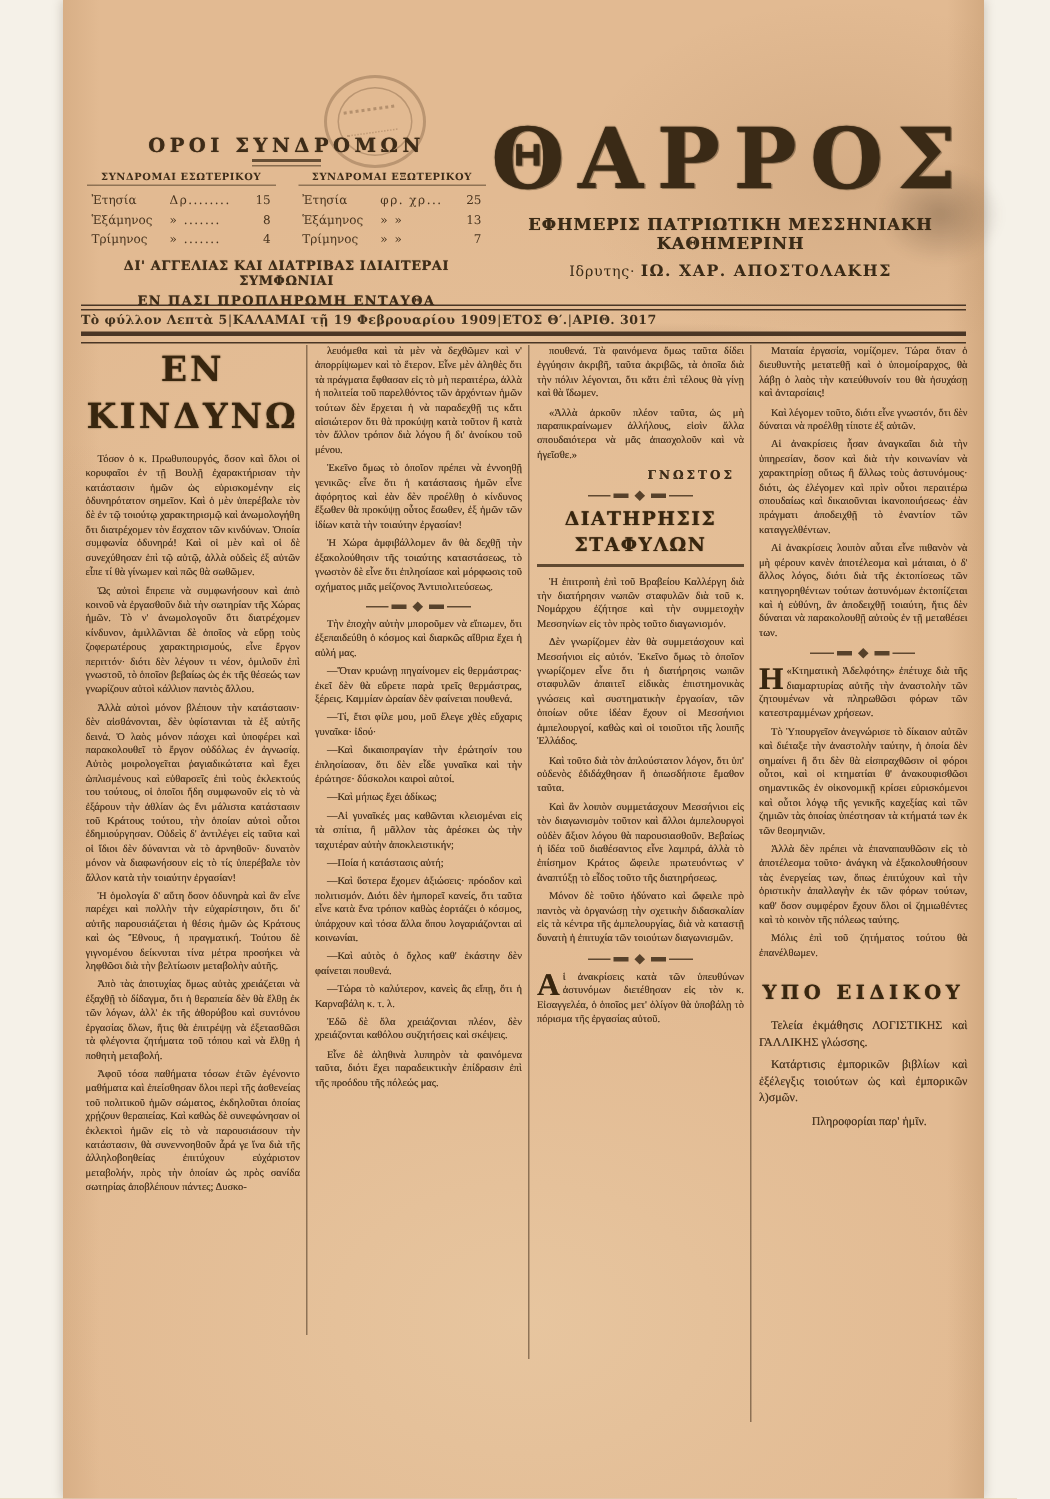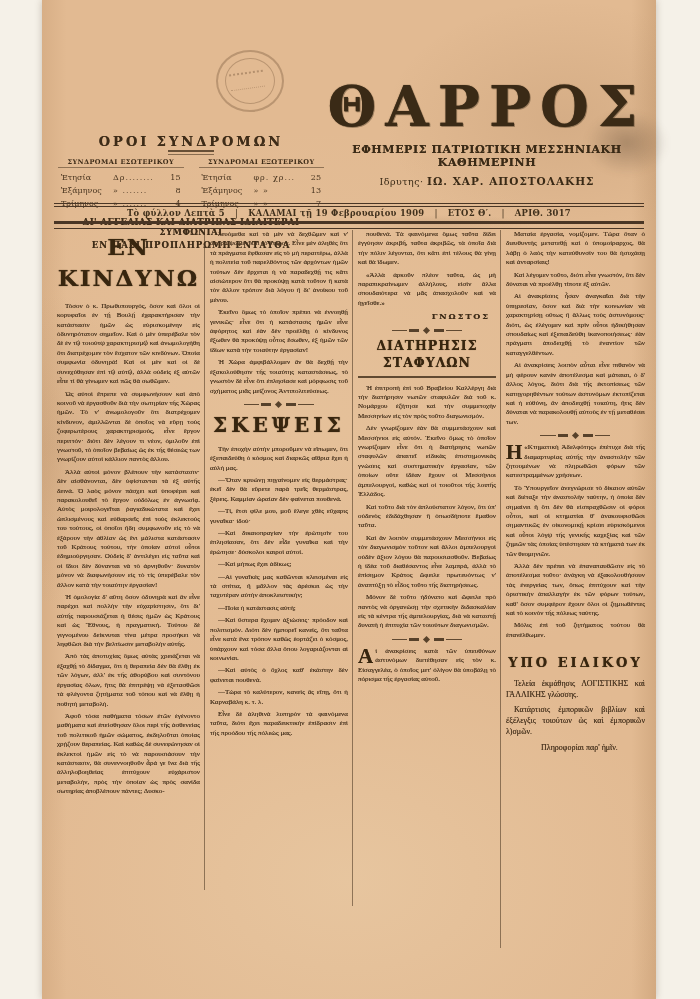--- a/index.html
+++ b/index.html
@@ -27,21 +27,21 @@
   
   .stamp{position:absolute;left:174px;top:50px;width:64px;height:58px;border-radius:50%;
     border:2px solid rgba(92,62,38,0.40);opacity:0.75;filter:blur(0.4px);}
   .stamp .inner{position:absolute;left:7px;top:6px;right:7px;bottom:6px;border-radius:50%;
     border:1px solid rgba(92,62,38,0.40);}
   .stamp .scrawl{position:absolute;left:12px;top:20px;width:34px;height:14px;
     border-top:2px dotted rgba(92,62,38,0.45);border-bottom:1px dotted rgba(92,62,38,0.35);transform:rotate(-8deg);}
   
   .subs{position:absolute;left:16px;top:90px;width:266px;text-align:center;}
   .subs-title{font-size:13px;font-weight:bold;letter-spacing:3px;color:#3e2c18;
-    text-shadow:0 0 0.6px rgba(62,44,24,0.8);margin-top:44px;}
+    text-shadow:0 0 0.6px rgba(62,44,24,0.8);}
   .subs-orn{width:46px;margin:1px auto 3px;border-top:2px solid rgba(62,44,24,0.75);
     border-bottom:1px solid rgba(62,44,24,0.55);height:2px;}
   .subs-cols{display:flex;align-items:flex-end;text-align:left;}
   .subs-col{flex:1;}
   .subs-head{font-size:6.6px;font-weight:bold;letter-spacing:0.4px;text-align:center;
     border-bottom:1px solid rgba(62,44,24,0.5);padding-bottom:1px;margin-bottom:3px;color:#3e2c18;}
   .subs-row{display:flex;font-size:8px;line-height:13px;padding:0 3px;}
   .subs-row .lbl{width:52px;}
   .subs-row .unit{flex:1;letter-spacing:1px;}
   .subs-row .val{width:16px;text-align:right;}
@@ -56,21 +56,21 @@
   .mast-title{font-size:56px;font-weight:bold;letter-spacing:9px;line-height:1;
     text-shadow:0 0 1px rgba(58,42,22,0.9), 1px 1px 0 rgba(58,42,22,0.35);}
   .mast-sub{font-size:11px;font-weight:bold;letter-spacing:0.6px;margin-top:9px;
     text-shadow:0 0 0.5px rgba(58,42,22,0.8);}
   .mast-founder{font-size:9.5px;margin-top:6px;letter-spacing:0.5px;}
   .mast-founder b{font-size:10.5px;letter-spacing:1px;}
   
   .dl-top{position:absolute;left:12px;top:203px;width:590px;height:2px;
     border-top:1px solid #4a3625;border-bottom:1px solid #4a3625;}
   .dateline{position:absolute;left:12px;top:208px;width:590px;display:flex;
-    justify-content:center;gap:10px;font-size:8.4px;font-weight:bold;color:#40301c;
+    font-size:8.4px;font-weight:bold;color:#40301c;
     letter-spacing:0.3px;}
   .dateline .sep{opacity:0.8;}
   .dl-bot{position:absolute;left:12px;top:221px;width:590px;height:4px;
     border-top:3px solid #4a3625;border-bottom:1px solid #4a3625;}
   
   .cols{position:absolute;left:15px;top:230px;width:588px;display:flex;}
   .col{font-size:7px;line-height:1.345;text-align:justify;color:#4c3722;
     text-shadow:0 0 0.35px rgba(76,55,34,0.85);overflow:hidden;}
   .col p{margin:0 0 3px;text-indent:8px;font-family:Liberation Serif, serif;}
   .c1{width:146px;height:678px;}
@@ -191,31 +191,31 @@
       <p>λευόμεθα καὶ τὰ μὲν νὰ δεχθῶμεν καὶ ν' ἀπορρίψωμεν καὶ τὸ ἕτερον. Εἶνε μὲν ἀληθὲς ὅτι τὰ πράγματα ἔφθασαν εἰς τὸ μὴ περαιτέρω, ἀλλὰ ἡ πολιτεία τοῦ παρελθόντος τῶν ἀρχόντων ἡμῶν τούτων δὲν ἔρχεται ἡ νὰ παραδεχθῇ τις κἄτι αἰσιώτερον ὅτι θὰ προκύψῃ κατὰ τοῦτον ἢ κατὰ τὸν ἄλλον τρόπον διὰ λόγου ἢ δι' ἀνοίκου τοῦ μένου.</p>
       <p>Ἐκεῖνο ὅμως τὸ ὁποῖον πρέπει νὰ ἐννοηθῇ γενικῶς· εἶνε ὅτι ἡ κατάστασις ἡμῶν εἶνε ἀφόρητος καὶ ἐὰν δὲν προέλθῃ ὁ κίνδυνος ἔξωθεν θὰ προκύψῃ οὗτος ἔσωθεν, ἐξ ἡμῶν τῶν ἰδίων κατὰ τὴν τοιαύτην ἐργασίαν!</p>
       <p>Ἡ Χώρα ἀμφιβάλλομεν ἂν θὰ δεχθῇ τὴν ἐξακολούθησιν τῆς τοιαύτης καταστάσεως, τὸ γνωστὸν δὲ εἶνε ὅτι ἐπλησίασε καὶ μόρφωσις τοῦ σχήματος μιᾶς μείζονος Ἀντιπολιτεύσεως.</p>
       <div class="orn">
           <i></i>
           <em></em>
           <b></b>
           <em></em>
           <i></i>
         </div>
-      <div class="headline2">ΣΚΕΨΕΙΣ</div>
       <p>Τὴν ἐποχὴν αὐτὴν μποροῦμεν νὰ εἴπωμεν, ὅτι ἐξεπαιδεύθη ὁ κόσμος καὶ διαρκῶς αἴθρια ἔχει ἡ αὐλή μας.</p>
       <p>—Ὅταν κρυώνῃ πηγαίνομεν εἰς θερμάστρας· ἐκεῖ δὲν θὰ εὕρετε παρὰ τρεῖς θερμάστρας, ξέρεις. Καμμίαν ὡραίαν δὲν φαίνεται πουθενά.</p>
       <p>—Τί, ἔτσι φίλε μου, μοῦ ἔλεγε χθὲς εὔχαρις γυναῖκα· ἰδού·</p>
       <p>—Καὶ δικαιοπραγίαν τὴν ἐρώτησίν του ἐπλησίασαν, ὅτι δὲν εἶδε γυναῖκα καὶ τὴν ἐρώτησε· δύσκολοι καιροὶ αὐτοί.</p>
       <p>—Καὶ μήπως ἔχει ἀδίκως;</p>
       <p>—Αἱ γυναῖκές μας καθῶνται κλεισμέναι εἰς τὰ σπίτια, ἢ μᾶλλον τὰς ἀρέσκει ὡς τὴν ταχυτέραν αὐτὴν ἀποκλειστικήν;</p>
       <p>—Ποία ἡ κατάστασις αὐτή;</p>
       <p>—Καὶ ὕστερα ἔχομεν ἀξιώσεις· πρόοδον καὶ πολιτισμόν. Διότι δὲν ἠμπορεῖ κανείς, ὅτι ταῦτα εἶνε κατὰ ἕνα τρόπον καθὼς ἑορτάζει ὁ κόσμος, ὑπάρχουν καὶ τόσα ἄλλα ὅπου λογαριάζονται αἱ κοινωνίαι.</p>
       <p>—Καὶ αὐτὸς ὁ ὄχλος καθ' ἑκάστην δὲν φαίνεται πουθενά.</p>
       <p>—Τώρα τὸ καλύτερον, κανεὶς ἂς εἴπῃ, ὅτι ἡ Καρναβάλη κ. τ. λ.</p>
+      <p>Ἐδῶ δὲ ὅλα χρειάζονται πλέον, δὲν χρειάζονται καθόλου συζητήσεις καὶ σκέψεις.</p>
       <p>Εἶνε δὲ ἀληθινὰ λυπηρὸν τὰ φαινόμενα ταῦτα, διότι ἔχει παραδεικτικὴν ἐπίδρασιν ἐπὶ τῆς προόδου τῆς πόλεώς μας.</p>
 
     </div>
 
     <div class="col c3">
       <p>πουθενά. Τὰ φαινόμενα ὅμως ταῦτα δίδει ἐγγύησιν ἀκριβῆ, ταῦτα ἀκριβῶς, τὰ ὁποῖα διὰ τὴν πόλιν λέγονται, ὅτι κἄτι ἐπὶ τέλους θὰ γίνῃ καὶ θὰ ἴδωμεν.</p>
       <p>«Ἀλλὰ ἀρκοῦν πλέον ταῦτα, ὡς μὴ παραπικραίνωμεν ἀλλήλους, εἰσὶν ἄλλα σπουδαιότερα νὰ μᾶς ἀπασχολοῦν καὶ νὰ ἡγεῖσθε.»</p>
       <div class="signature">ΓΝΩΣΤΟΣ</div>
       <div class="orn">
           <i></i>
@@ -238,21 +238,21 @@
           <i></i>
         </div>
       <p style="text-indent:0">
         <span class="dc">Α</span><span>ἱ ἀνακρίσεις κατὰ τῶν ὑπευθύνων ἀστυνόμων διετέθησαν εἰς τὸν κ. Εἰσαγγελέα, ὁ ὁποῖος μετ' ὀλίγον θὰ ὑποβάλῃ τὸ πόρισμα τῆς ἐργασίας αὐτοῦ.</span>
       </p>
     </div>
 
     <div class="col c4">
       <p>Ματαία ἐργασία, νομίζομεν. Τώρα ὅταν ὁ διευθυντὴς μετατεθῇ καὶ ὁ ὑπομοίραρχος, θὰ λάβῃ ὁ λαὸς τὴν κατεύθυνσίν του θὰ ἡσυχάσῃ καὶ ἀνταρσίαις!</p>
       <p>Καὶ λέγομεν τοῦτο, διότι εἶνε γνωστόν, ὅτι δὲν δύναται νὰ προέλθῃ τίποτε ἐξ αὐτῶν.</p>
-      <p>Αἱ ἀνακρίσεις ἦσαν ἀναγκαῖαι διὰ τὴν ὑπηρεσίαν, ὅσον καὶ διὰ τὴν κοινωνίαν νὰ χαρακτηρίσῃ οὕτως ἢ ἄλλως τοὺς ἀστυνόμους· διότι, ὡς ἐλέγομεν καὶ πρὶν οὗτοι ἠδικήθησαν σπουδαίως καὶ ἐξεπαιδεύθη ἱκανοποιήσεως· ἐὰν πράγματι ἀποδειχθῇ τὸ ἐναντίον τῶν καταγγελθέντων.</p>
+      <p>Αἱ ἀνακρίσεις ἦσαν ἀναγκαῖαι διὰ τὴν ὑπηρεσίαν, ὅσον καὶ διὰ τὴν κοινωνίαν νὰ χαρακτηρίσῃ οὕτως ἢ ἄλλως τοὺς ἀστυνόμους· διότι, ὡς ἐλέγομεν καὶ πρὶν οὗτοι περαιτέρω σπουδαίως καὶ δικαιοῦνται ἱκανοποιήσεως· ἐὰν πράγματι ἀποδειχθῇ τὸ ἐναντίον τῶν καταγγελθέντων.</p>
       <p>Αἱ ἀνακρίσεις λοιπὸν αὗται εἶνε πιθανὸν νὰ μὴ φέρουν κανὲν ἀποτέλεσμα καὶ μάταιαι, ὁ δ' ἄλλος λόγος, διότι διὰ τῆς ἐκτοπίσεως τῶν κατηγορηθέντων τούτων ἀστυνόμων ἐκτοπίζεται καὶ ἡ εὐθύνη, ἂν ἀποδειχθῇ τοιαύτη, ἥτις δὲν δύναται νὰ παρακολουθῇ αὐτοὺς ἐν τῇ μεταθέσει των.</p>
       <div class="orn">
           <i></i>
           <em></em>
           <b></b>
           <em></em>
           <i></i>
         </div>
       <p style="text-indent:0">
         <span class="dc">Η</span><span>«Κτηματικὴ Ἀδελφότης» ἐπέτυχε διὰ τῆς διαμαρτυρίας αὐτῆς τὴν ἀναστολὴν τῶν ζητουμένων νὰ πληρωθῶσι φόρων τῶν κατεστραμμένων χρήσεων.</span>

